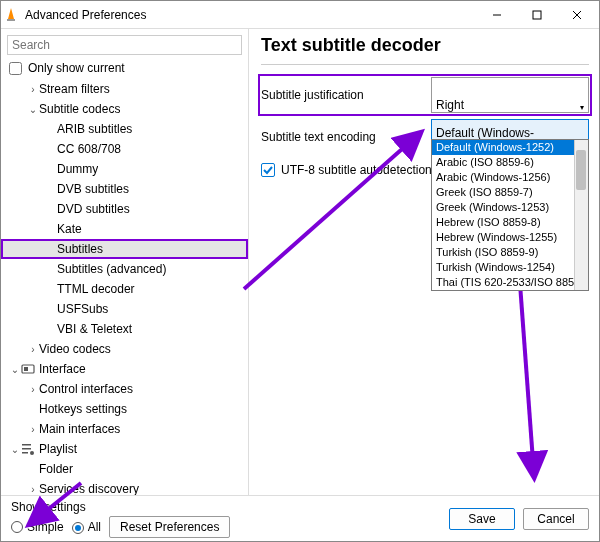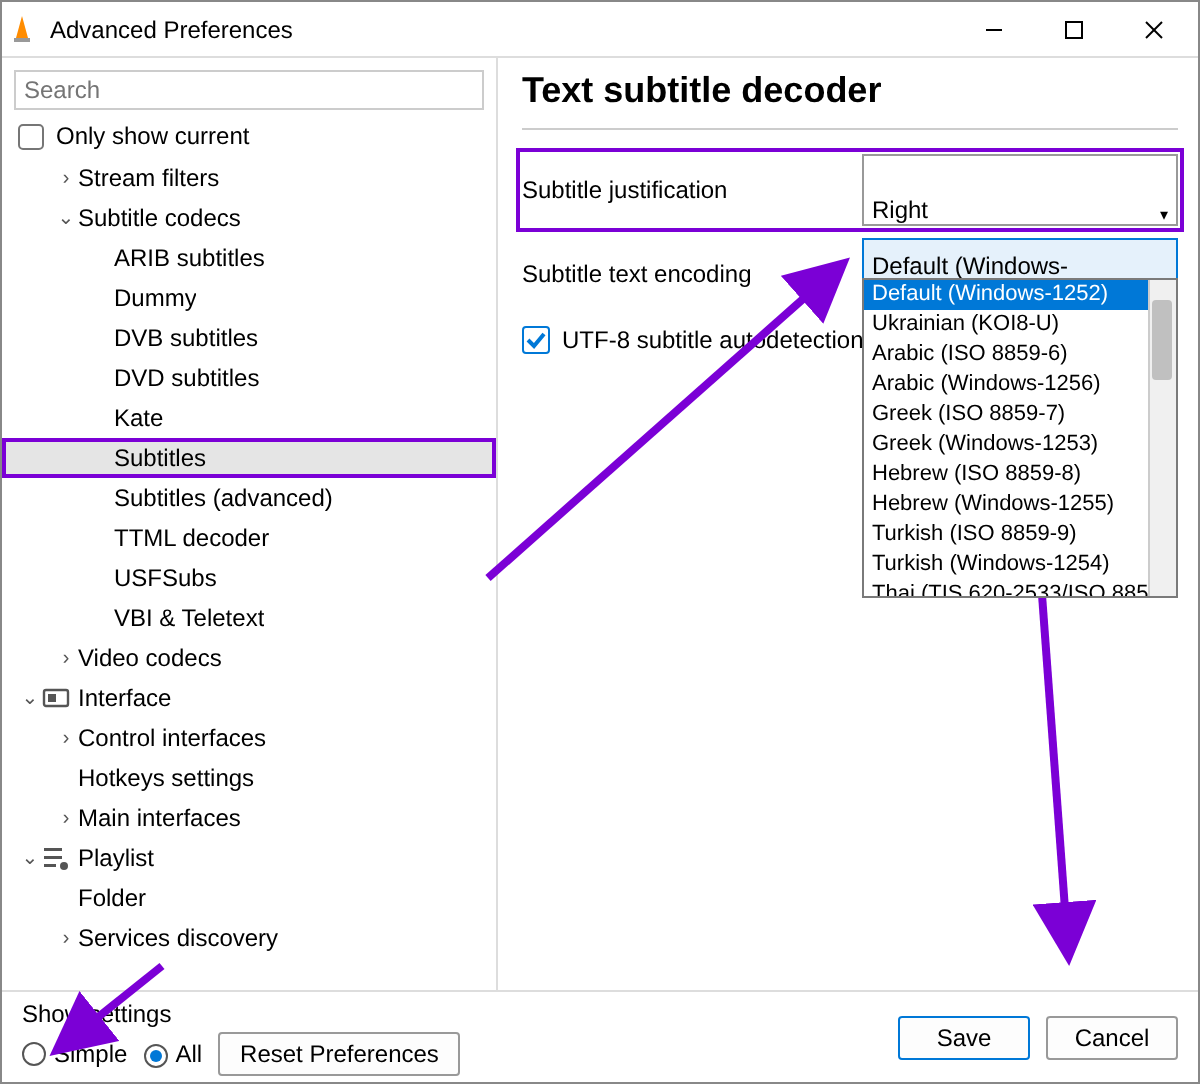--- a/index.html
+++ b/index.html
@@ -103,20 +103,24 @@
           <div class="row" style="padding-left: 26px;">
             <span class="chev">⌄</span>
             <span class="lbl">Subtitle codecs</span>
           </div>
           <div class="row" style="padding-left: 44px;">
             <span class="chev"></span>
             <span class="lbl">ARIB subtitles</span>
           </div>
           <div class="row" style="padding-left: 44px;">
             <span class="chev"></span>
+            <span class="lbl">CC 608/708</span>
+          </div>
+          <div class="row" style="padding-left: 44px;">
+            <span class="chev"></span>
             <span class="lbl">Dummy</span>
           </div>
           <div class="row" style="padding-left: 44px;">
             <span class="chev"></span>
             <span class="lbl">DVB subtitles</span>
           </div>
           <div class="row" style="padding-left: 44px;">
             <span class="chev"></span>
             <span class="lbl">DVD subtitles</span>
           </div>
@@ -209,21 +213,20 @@
 
       <div class="formrow">
         <div class="flabel">Subtitle text encoding</div>
         <div class="fctrl" style="position:relative;">
           <div class="sel blue">
             <span>Default (Windows-1252)</span>
             <span class="tri">▾</span>
           </div>
           <div class="dropdown" id="encdrop">
             <div class="opt selopt">Default (Windows-1252)</div>
-              <div class="opt">Ukrainian (KOI8-U)</div>
               <div class="opt">Arabic (ISO 8859-6)</div>
               <div class="opt">Arabic (Windows-1256)</div>
               <div class="opt">Greek (ISO 8859-7)</div>
               <div class="opt">Greek (Windows-1253)</div>
               <div class="opt">Hebrew (ISO 8859-8)</div>
               <div class="opt">Hebrew (Windows-1255)</div>
               <div class="opt">Turkish (ISO 8859-9)</div>
               <div class="opt">Turkish (Windows-1254)</div>
               <div class="opt">Thai (TIS 620-2533/ISO 8859-11)</div>
               <div class="scrollbar">

